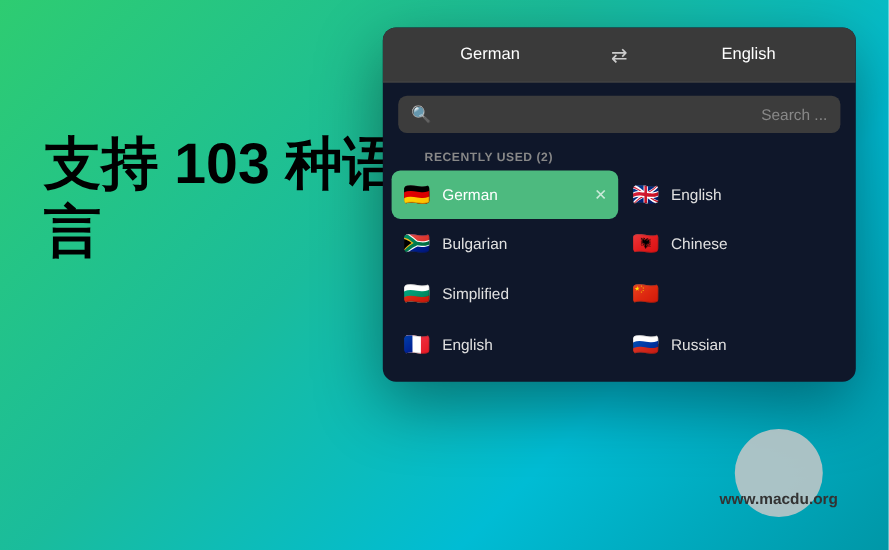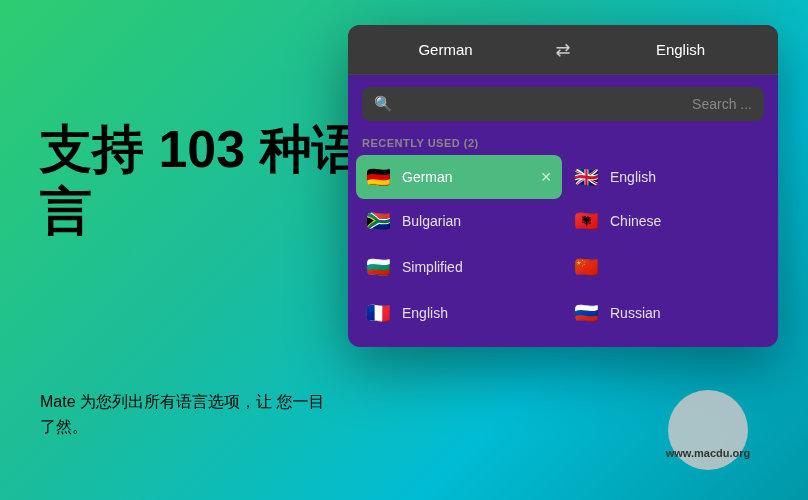--- a/index.html
+++ b/index.html
@@ -48,21 +48,21 @@
       line-height: 1.6;
       max-width: 290px;
     }
 
     
     .panel {
       position: absolute;
       right: 30px;
       top: 25px;
       width: 430px;
-      background: #4c1d95;
+      background: #0f172a;
       border-radius: 12px;
       overflow: hidden;
       box-shadow: 0 20px 60px rgba(0,0,0,0.4);
     }
 
     
     .panel-header {
       background: #3a3a3a;
       display: flex;
       align-items: center;
@@ -130,20 +130,21 @@
     }
 
     
     .section-label {
       font-size: 11px;
       font-weight: 600;
       color: #888;
       letter-spacing: 0.5px;
       padding: 4px 14px 6px;
       text-transform: uppercase;
+      margin-left: 24px;
     }
 
     
     .lang-list {
       display: grid;
       grid-template-columns: 1fr 1fr;
       gap: 2px;
       padding: 0 8px;
     }
 
@@ -199,37 +200,33 @@
       flex-direction: column;
       align-items: center;
       justify-content: center;
       font-size: 8px;
       color: #444;
       text-align: center;
       line-height: 1.4;
     }
 
     .watermark-text {
-      font-size: 11px;
+      font-size: 14px;
       font-weight: 600;
       color: #333;
       margin-top: 48px;
     }
   </style>
 </head>
 <body>
 
 <div class="bg"></div>
 
 <div class="left-content">
   <h1 class="main-title">支持 103 种语言</h1>
-  <p class="sub-text">
-    <span>Mate 为您列出所有语言选项，让
-您一目了然。</span>
-  </p>
 </div>
 
 <div class="panel">
 
   <div class="panel-header">
     <div class="lang-btn">German</div>
     <div class="swap-btn">
       <span>⇄</span>
     </div>
     <div class="lang-btn">English</div>

